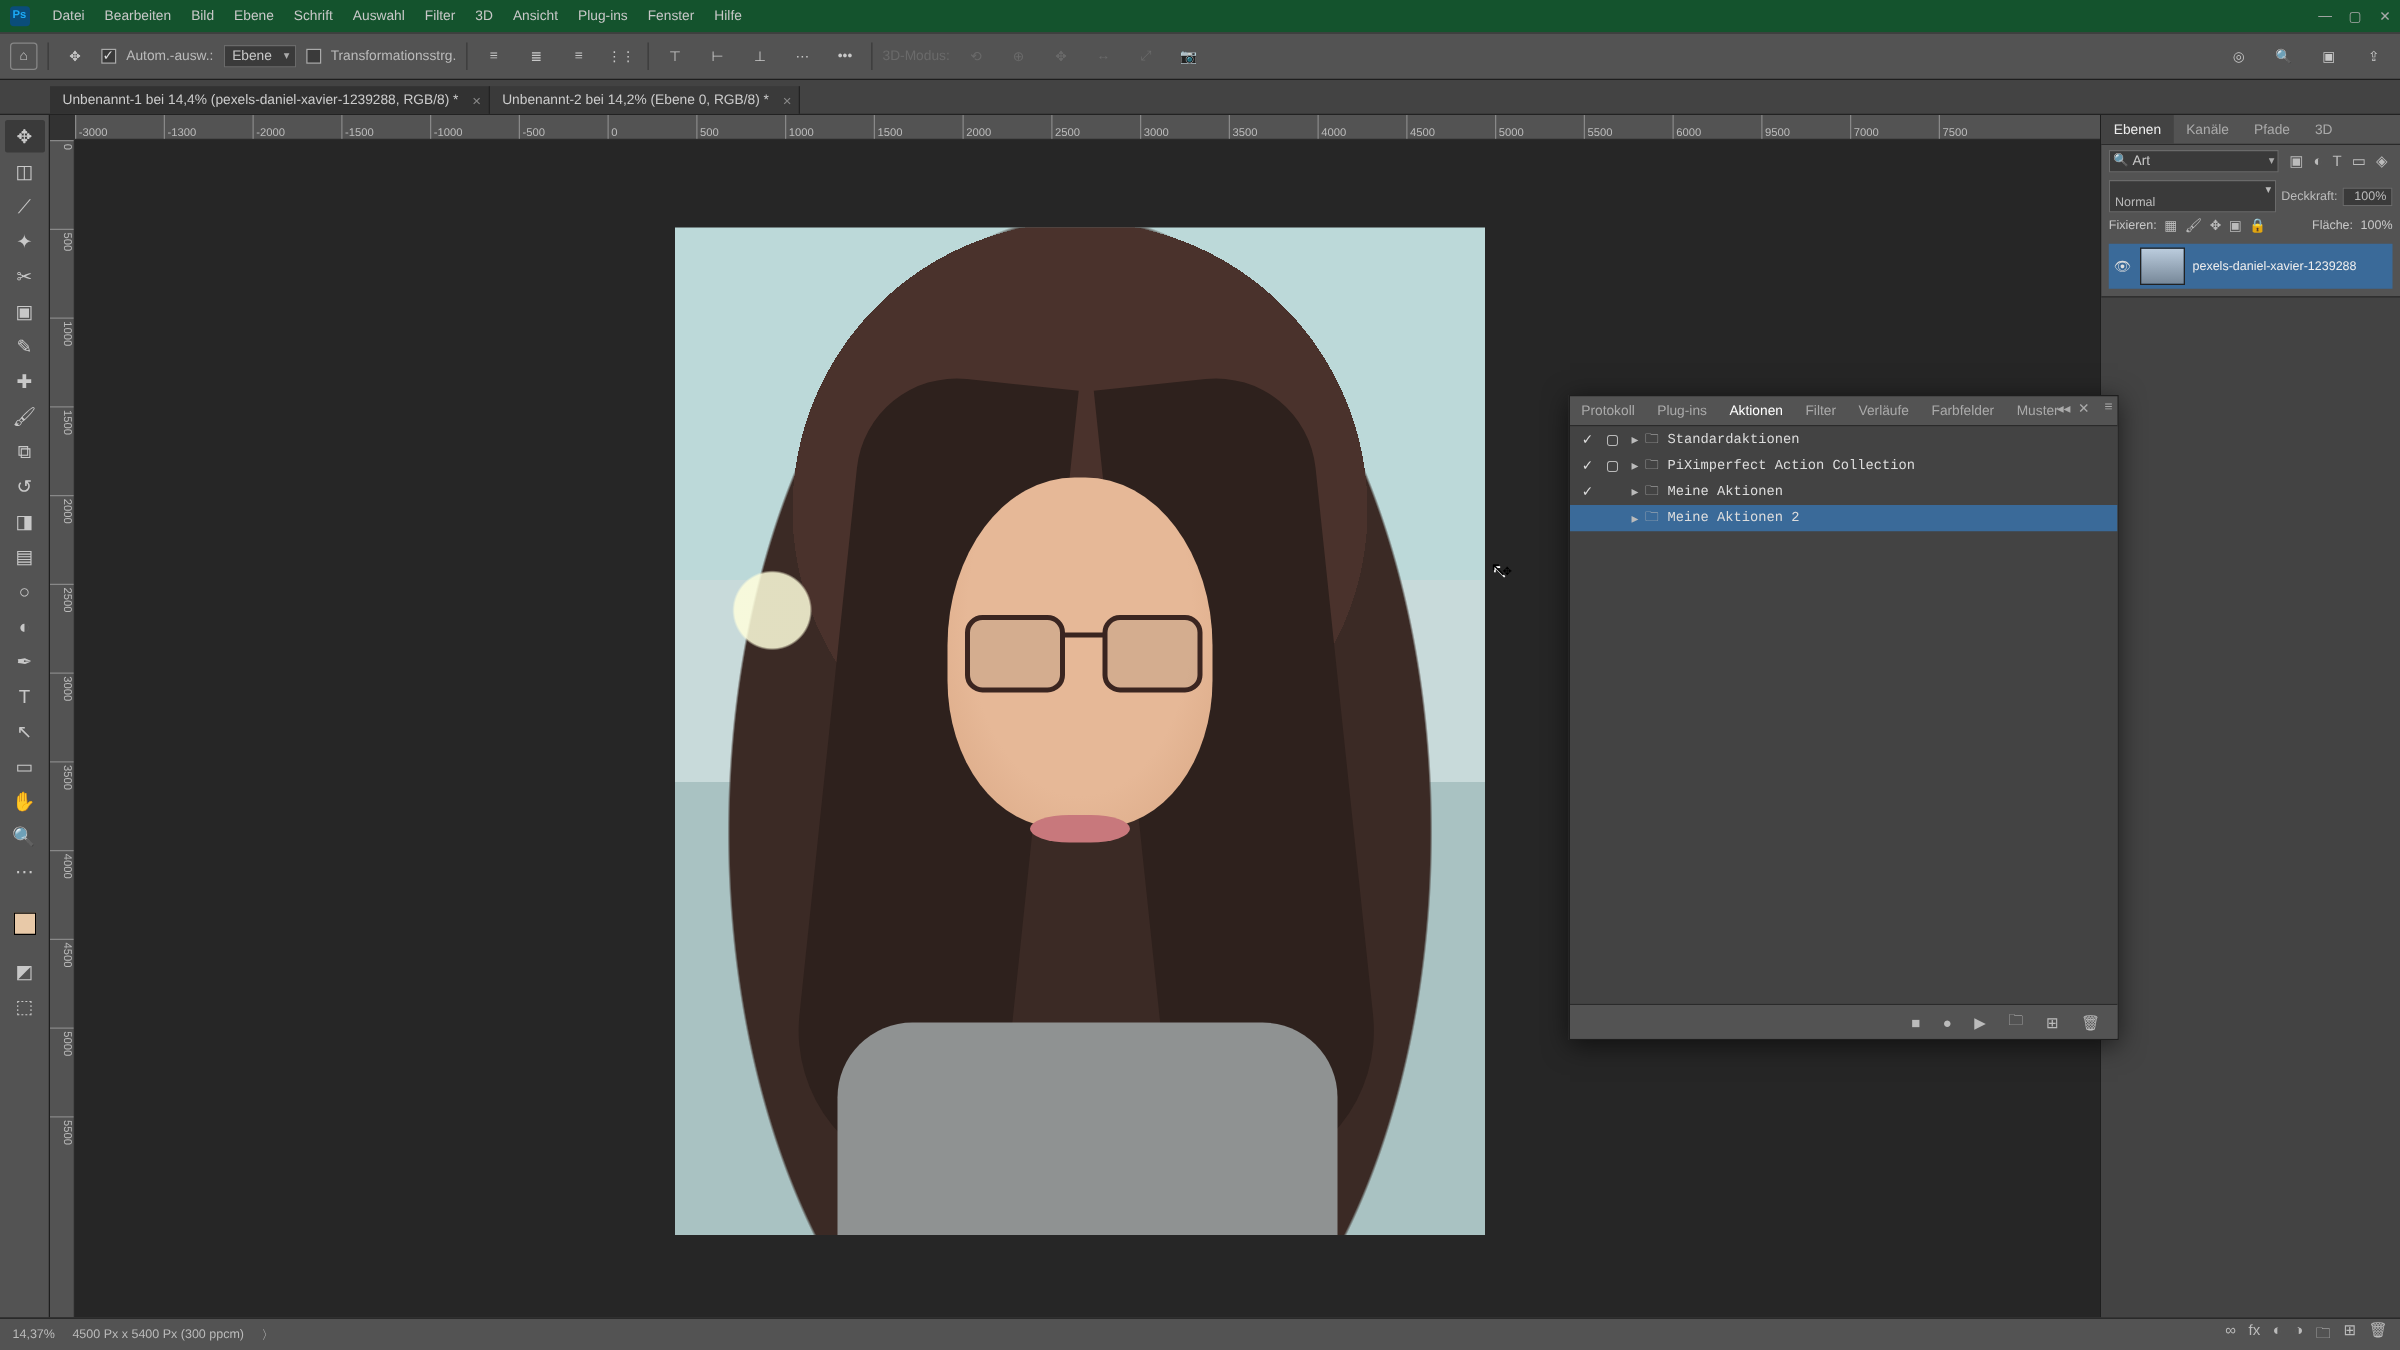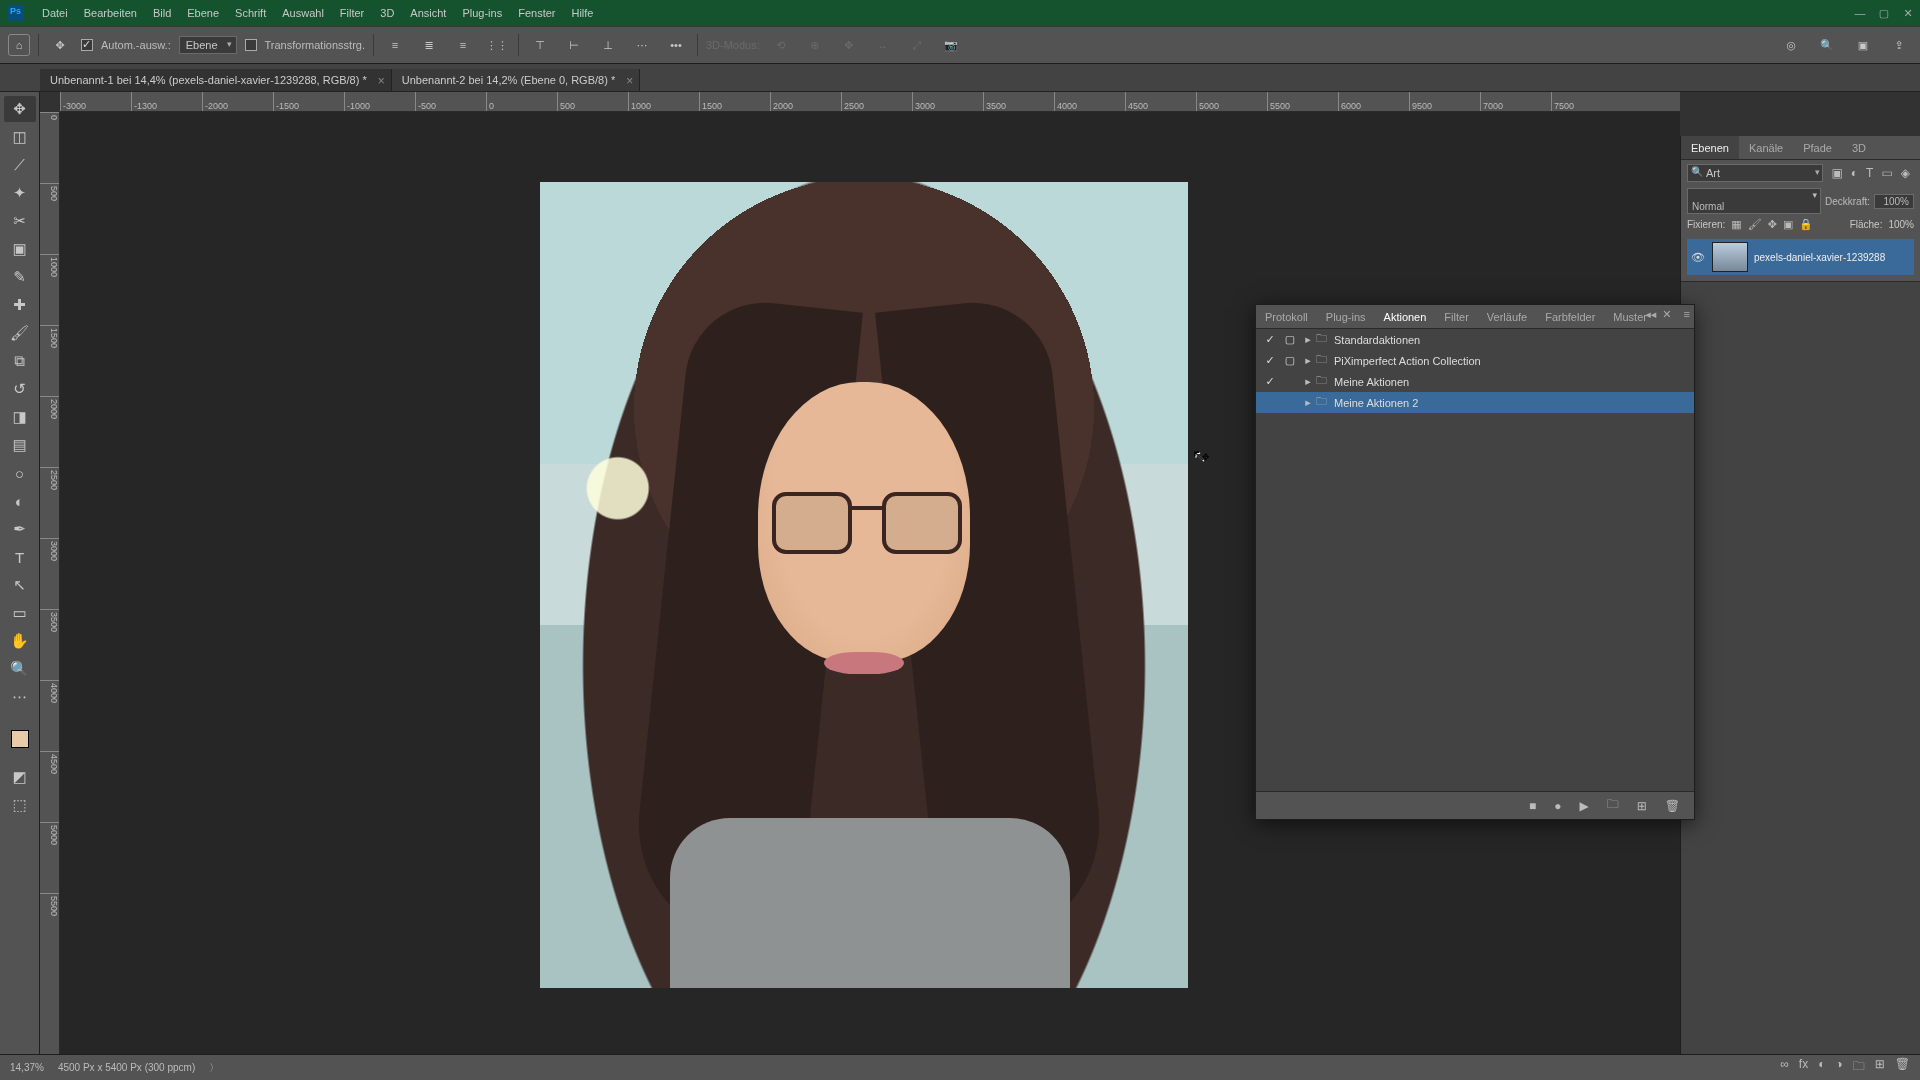--- a/index.html
+++ b/index.html
@@ -61,21 +61,21 @@
 .glasses .bridge { position:absolute; left:78px; top:14px; width:34px; height:4px; background:#3a2520; }
 .lips { position:absolute; left:284px; top:470px; width:80px; height:22px; background:#c8787c; border-radius:40px/14px; }
 .sweater { position:absolute; left:130px; bottom:0; width:400px; height:170px; background:#8f9292; border-radius:60px 60px 0 0; }
 .hair-l { position:absolute; left:120px; top:120px; width:170px; height:640px; background:#2e211d; border-radius:80px 0 40px 120px; transform:rotate(6deg);}
 .hair-r { position:absolute; right:110px; top:120px; width:170px; height:640px; background:#2e211d; border-radius:0 80px 120px 40px; transform:rotate(-6deg);}
 .cursor-mark { position:absolute; left:1132px; top:334px; width:18px; height:18px; }
 .cursor-mark::before { content:"↖"; font-size:16px; color:#000; text-shadow:1px 1px 0 #fff; }
 .cursor-mark::after { content:"✥"; position:absolute; left:10px; top:6px; font-size:9px; color:#000; }
 
 
-.right-dock { position:absolute; right:0; top:0; bottom:0; width:240px; background:#535353; border-left:1px solid #1e1e1e; display:flex; flex-direction:column;margin-top:44px; }
+.right-dock { position:absolute; right:0; top:0; bottom:0; width:240px; background:#535353; border-left:1px solid #1e1e1e; display:flex; flex-direction:column; }
 .rtabs { display:flex; height:24px; border-bottom:1px solid #2a2a2a; }
 .rtabs span { padding:0 10px; line-height:24px; cursor:pointer; color:#aaa; }
 .rtabs span.active { color:#eee; background:#434343; }
 .search-row { display:flex; align-items:center; padding:4px 6px; gap:4px; }
 .search-row .sbox { flex:1; background:#3a3a3a; border:1px solid #6a6a6a; padding:2px 4px 2px 18px; position:relative; }
 .search-row .sbox::before { content:"🔍"; position:absolute; left:3px; top:1px; font-size:10px; color:#aaa; }
 .search-row .sbox::after { content:"▾"; position:absolute; right:3px; top:2px; color:#aaa; font-size:9px; }
 .icon-strip { display:flex; gap:8px; padding:0 4px; }
 .icon-strip span { font-size:12px; color:#bbb; cursor:pointer; }
 .row-ctrl { display:flex; align-items:center; padding:2px 6px; gap:4px; font-size:10px; color:#bbb; }
@@ -86,34 +86,34 @@
 .lock-row span.ico { font-size:11px; color:#bbb; }
 .layer-list { flex:0 0 auto; padding:6px; }
 .layer-item { display:flex; align-items:center; background:#3a6a99; padding:3px; }
 .layer-item.sel { background:#3a6a99; }
 .layer-item .eye { width:16px; text-align:center; color:#ddd; }
 .layer-item .thumb { width:36px; height:30px; background:linear-gradient(#bcd,#789); border:1px solid #222; margin:0 6px; }
 .layer-item .lname { color:#eee; font-size:10px; }
 .layer-scroll { flex:1; background:#434343; border-top:1px solid #2a2a2a; }
 
 
-.float-panel { position:absolute; left:1255px; top:304px; width:440px; height:516px; background:#535353; border:1px solid #1e1e1e; box-shadow:0 4px 20px rgba(0,0,0,.6); display:flex; flex-direction:column; }
+.float-panel { position:absolute; left:1255px; top:316px; width:440px; height:516px; background:#535353; border:1px solid #1e1e1e; box-shadow:0 4px 20px rgba(0,0,0,.6); display:flex; flex-direction:column; }
 .float-panel .fp-head { height:24px; display:flex; border-bottom:1px solid #2a2a2a; position:relative; }
 .float-panel .fp-head span { padding:0 9px; line-height:24px; color:#aaa; cursor:pointer; font-size:11px; }
 .float-panel .fp-head span.active { color:#fff; }
 .float-panel .fp-head .fp-ctrl { position:absolute; right:4px; top:3px; display:flex; gap:6px; }
 .float-panel .fp-head .fp-ctrl i { font-style:normal; font-size:11px; color:#aaa; cursor:pointer; }
 .float-panel .fp-body { flex:1; background:#434343; overflow:auto; }
 .act-row { display:flex; align-items:center; height:21px; padding-left:4px; cursor:pointer; }
 .act-row.selected { background:#3a6a99; }
 .act-row .c1 { width:20px; text-align:center; color:#ddd; }
 .act-row .c2 { width:20px; text-align:center; color:#ddd; }
 .act-row .c3 { width:16px; text-align:center; color:#bbb; }
 .act-row .folder { width:14px; color:#bbb; }
-.act-row .aname { padding-left:4px; color:#ddd; font-size:11px; }
+.act-row .aname { padding-left:4px; color:#ddd; font-size:11px;font-family:Liberation Mono, monospace; }
 .float-panel .fp-foot { height:28px; display:flex; justify-content:flex-end; align-items:center; gap:18px; padding-right:14px; background:#535353; border-top:1px solid #2a2a2a; }
 .float-panel .fp-foot span { color:#bbb; font-size:12px; cursor:pointer; }
 
 
 .status { position:absolute; left:0; right:0; bottom:0; height:26px; background:#535353; border-top:1px solid #1e1e1e; display:flex; align-items:center; padding:0 10px; gap:14px; font-size:10px; color:#bbb;text-align:center; }
 .status .sright { margin-left:auto; display:flex; gap:10px; }
 .status .sright span { font-size:12px; }
 </style>
 </head>
 <body>

